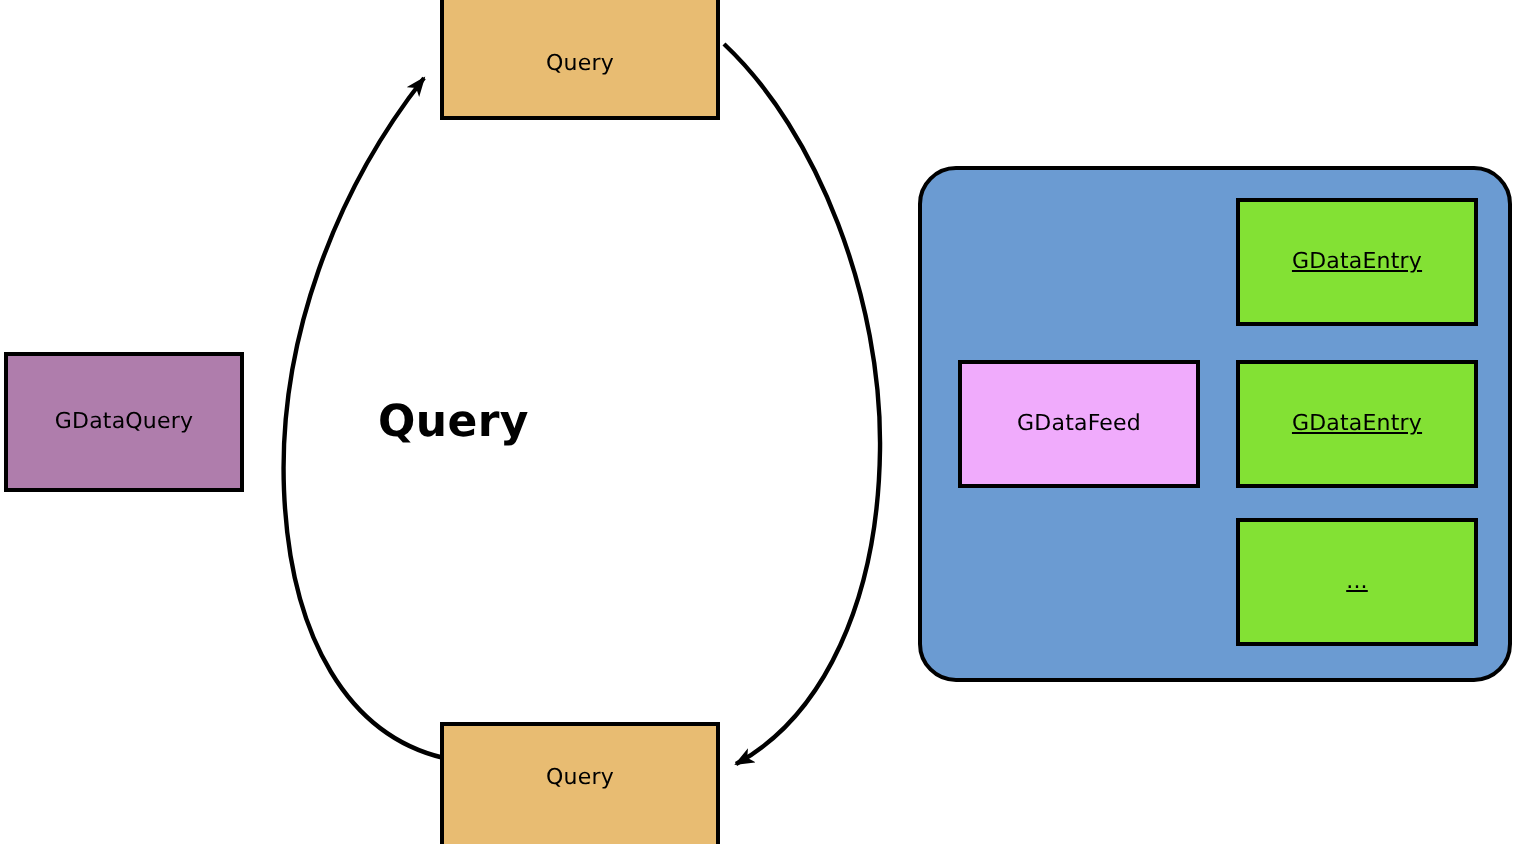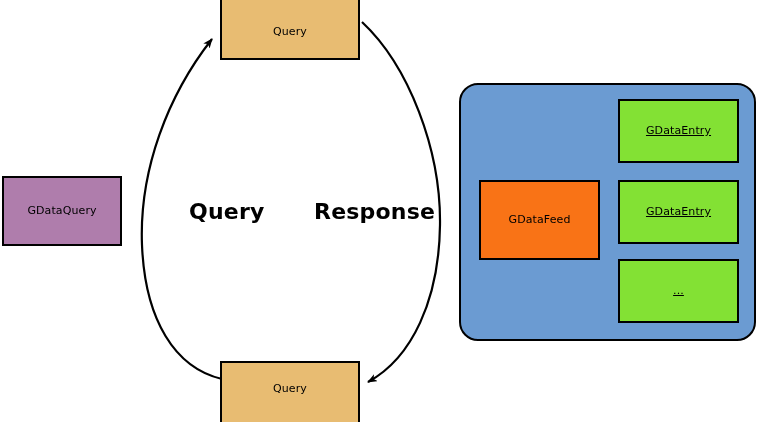--- a/index.html
+++ b/index.html
@@ -73,22 +73,22 @@
     box-sizing: border-box;
     background: #6B9BD2;
     border: 2px solid #000000;
     border-radius: 19px;
   }
 
   #gdatafeed-box {
     left: 479px;
     top: 180px;
     width: 121px;
-    height: 80px;
-    background: #f97316;
+    height: 64px;
+    background: #f0abfc;
   }
 
   .entry-box {
     background: #83E134;
     text-decoration: underline;
   }
   #entry-1 {
     left: 618px;
     top: 99px;
     width: 121px;
@@ -162,21 +162,20 @@
 
   <div class="box" id="server-box">
     <span>Query</span>
   </div>
 
   <div class="box" id="client-box">
     <span>Query</span>
   </div>
 
   <div class="flow-label" id="label-query">Query</div>
-  <div class="flow-label" id="label-response">Response</div>
 
   <div id="feed-container"></div>
 
   <div class="box" id="gdatafeed-box">
     <span>GDataFeed</span>
   </div>
 
   <div class="box entry-box" id="entry-1">
     <span>GDataEntry</span>
   </div>

